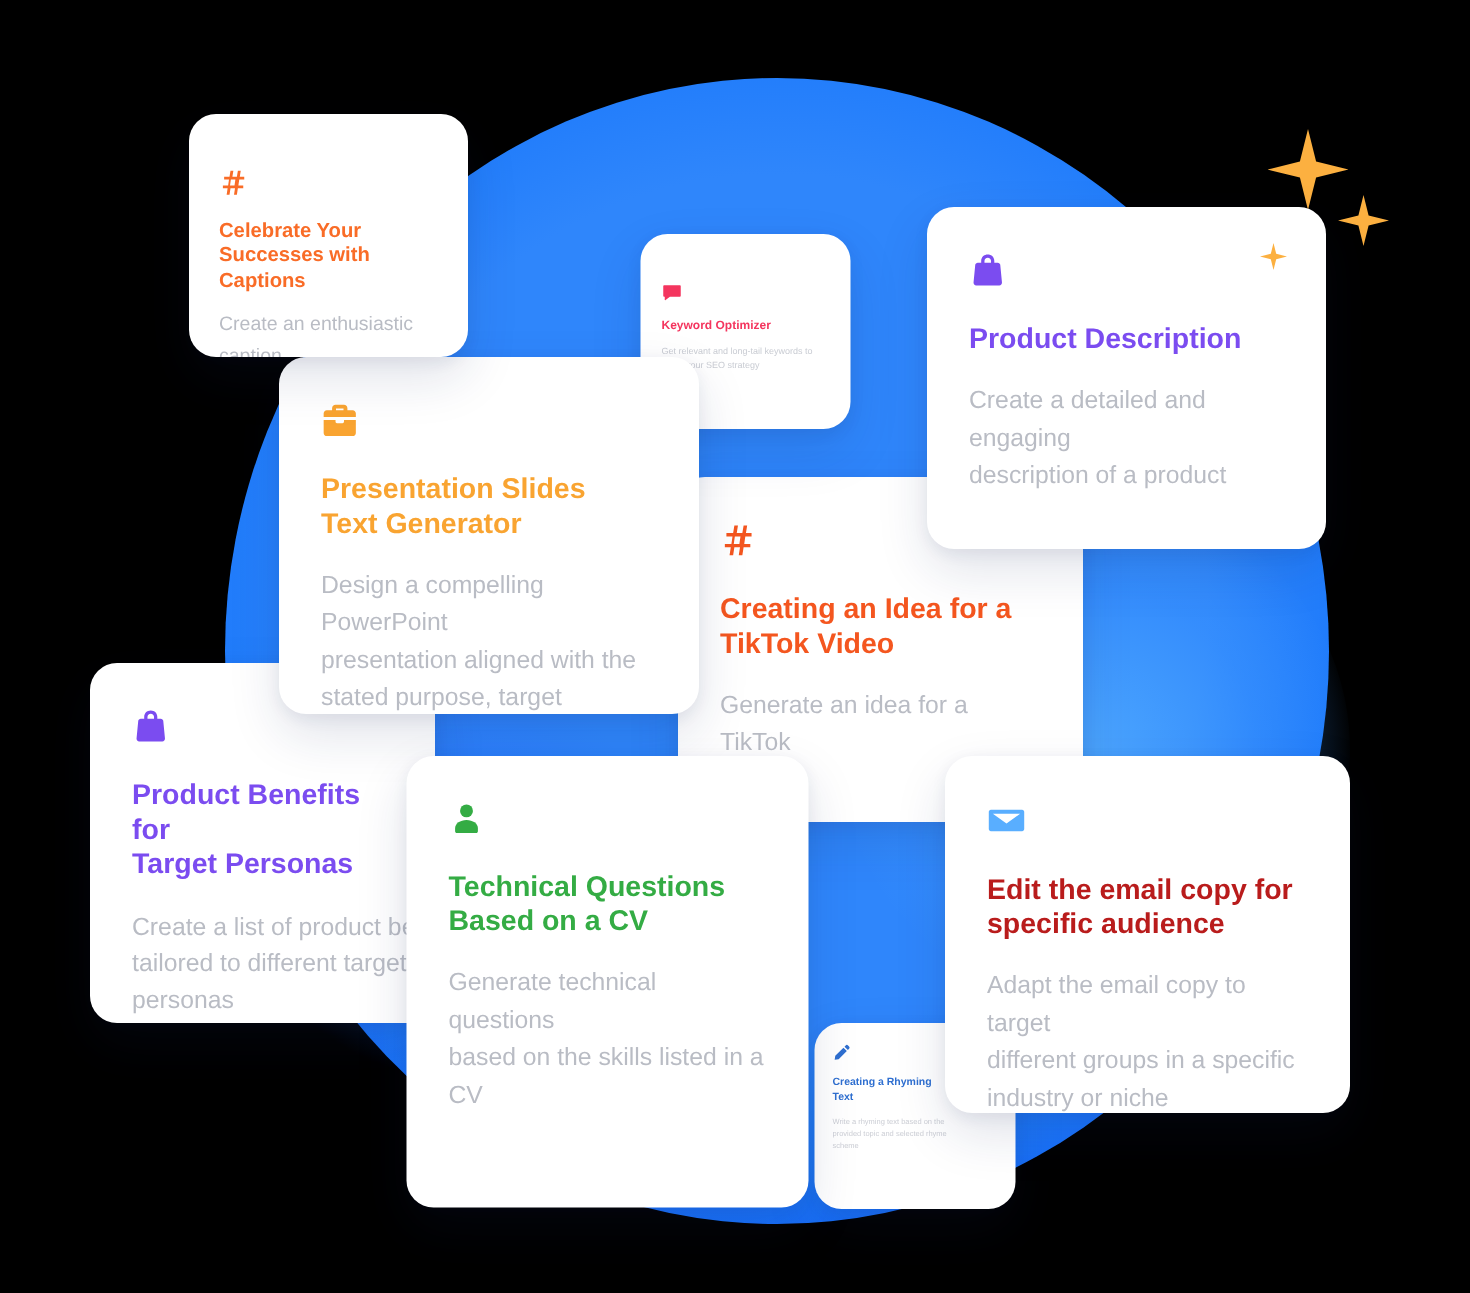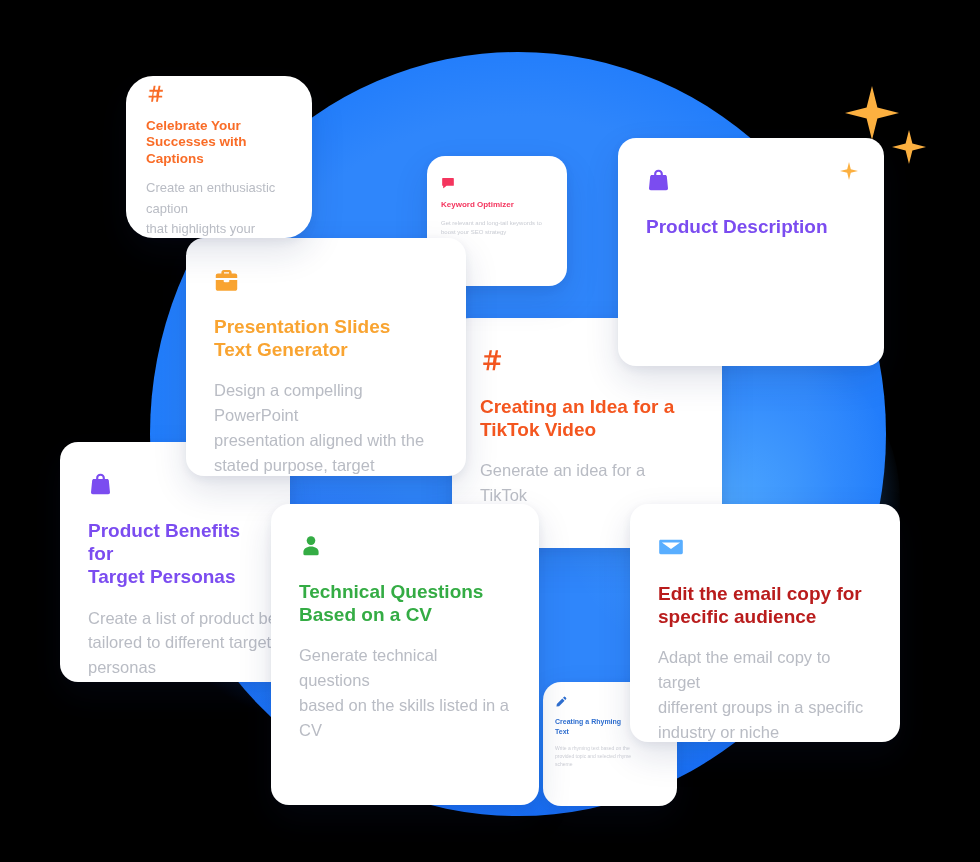--- a/index.html
+++ b/index.html
@@ -95,26 +95,26 @@
     white-space:pre-line;
   }
 
   
   .lg{padding:30px 28px;}
   .lg .icon{margin-bottom:22px;}
   .lg .title{font-size:19px;margin-bottom:17px;}
   .lg .desc{font-size:16.5px;}
 
   
-  .md{padding:8px 20px;border-radius:27px;}
+  .md{padding:36px 20px;}
   .md .icon{margin-bottom:14px;}
   .md .title{font-size:13.5px;margin-bottom:11px;}
   .md .desc{font-size:13px;line-height:1.55;}
 
-  .sm{padding:20px 14px;}
+  .sm{padding:32px 14px;}
   .sm .icon{margin-bottom:10px;}
   .sm .title{font-size:8px;margin-bottom:8px;line-height:1.35;}
   .sm .desc{font-size:6px;line-height:1.6;color:#c9ccd3;}
 
   .xs{padding:14px 12px;}
   .xs .icon{margin-bottom:9px;}
   .xs .title{font-size:7px;margin-bottom:7px;line-height:1.4;}
   .xs .desc{font-size:5px;line-height:1.65;color:#ccced5;}
 
   svg{display:block;}
@@ -158,20 +158,22 @@
 
   <div class="card lg" style="left:618px;top:138px;width:266px;height:228px;z-index:8;">
     <span class="icon">
       <svg width="25" height="25" viewBox="0 0 24 24" fill="#7b4cf0">
         <path d="M12 1.6c2.5 0 4.2 1.8 4.2 4.1v1.1h2.2c.8 0 1.5.6 1.6 1.4l1.1 11.3c.1 1-.7 1.9-1.7 1.9H4.6c-1 0-1.8-.9-1.7-1.9L4 8.2c.1-.8.8-1.4 1.6-1.4h2.2V5.7c0-2.3 1.7-4.1 4.2-4.1zm0 2.1c-1.2 0-2.1.9-2.1 2v1.1h4.2V5.7c0-1.1-.9-2-2.1-2z"></path>
       </svg>
     </span>
     <span style="position:absolute;right:26px;top:24px;width:18px;height:18px;background:#fcb040;
                  clip-path:polygon(50% 0%,60% 40%,100% 50%,60% 60%,50% 100%,40% 60%,0% 50%,40% 40%);"></span>
     <p class="title" style="color:#7b4cf0;">Product Description</p>
+    <p class="desc">Create a detailed and engaging
+description of a product</p>
   </div>
 
   <div class="card lg" style="left:186px;top:238px;width:280px;height:238px;z-index:6;">
     <span class="icon">
       <svg width="25" height="25" viewBox="0 0 24 24" fill="#f9a431">
         <path d="M9.3 1.8h5.4c1.2 0 2.2 1 2.2 2.2v1.3h3.4c1.1 0 2 .9 2 2v2.3H1.7V7.3c0-1.1.9-2 2-2h3.4V4c0-1.2 1-2.2 2.2-2.2zm.3 2.3v1.2h4.8V4.1H9.6zM1.7 11.5h7.6v1.2c0 .5.4.9.9.9h3.6c.5 0 .9-.4.9-.9v-1.2h7.6v8.3c0 1.1-.9 2-2 2H3.7c-1.1 0-2-.9-2-2v-8.3z"></path>
       </svg>
     </span>
     <p class="title" style="color:#f9a431;">Presentation Slides
 Text Generator</p>

